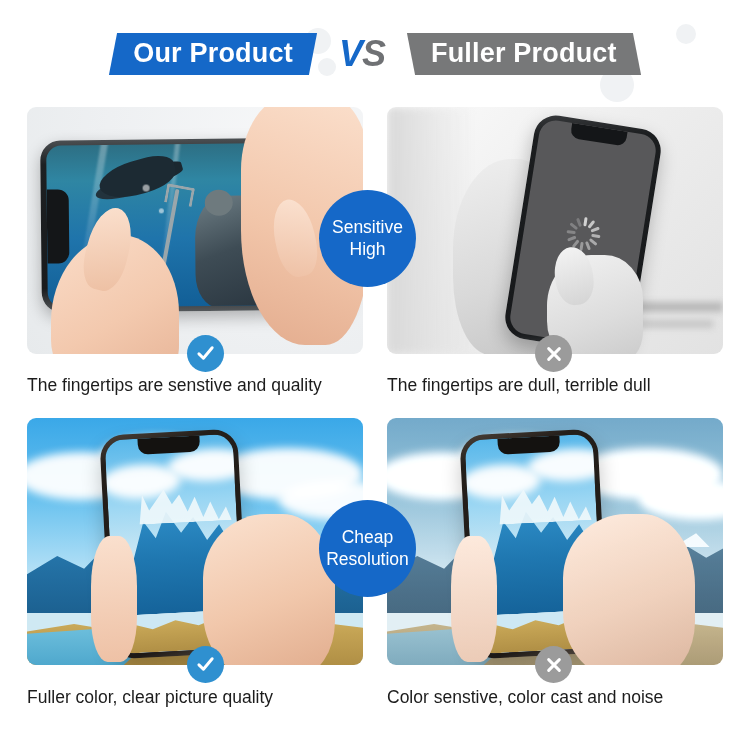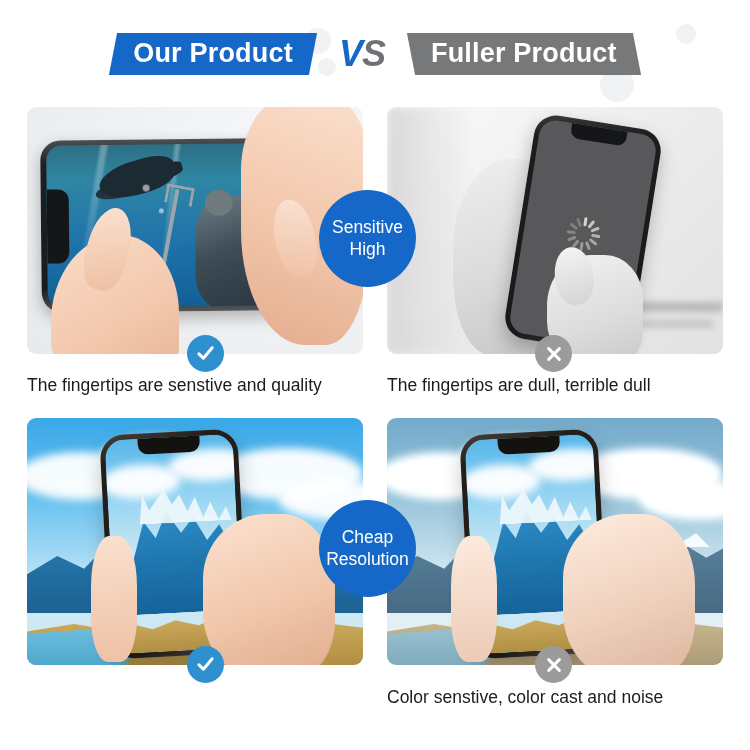--- a/index.html
+++ b/index.html
@@ -662,20 +662,21 @@
       <div class="fingers-mtn"></div>
       <div class="hand-mtn"></div>
     </div>
 
     <div class="mark mark-check" style="left:160px;top:228px;">
       <svg width="21" height="21" viewBox="0 0 24 24" aria-hidden="true">
         <path d="M4.5 12.4 L9.6 17.4 L19.6 5.4" fill="none" stroke="#ffffff" stroke-width="3.4" stroke-linecap="round" stroke-linejoin="round"></path>
       </svg>
     </div>
 
+    <div class="caption">Fuller color, clear picture quality</div>
   </div>
 
   <div class="cell dull">
     <div class="photo">
       <div class="scene-mtn">
         <div class="mtn-sky"></div>
         <div class="mtn-cloud" style="left:-10px;top:34px;width:130px;height:48px;"></div>
         <div class="mtn-cloud" style="left:74px;top:18px;width:110px;height:40px;"></div>
         <div class="mtn-cloud" style="left:186px;top:30px;width:150px;height:52px;"></div>
         <div class="mtn-cloud" style="left:252px;top:62px;width:120px;height:40px;"></div>

